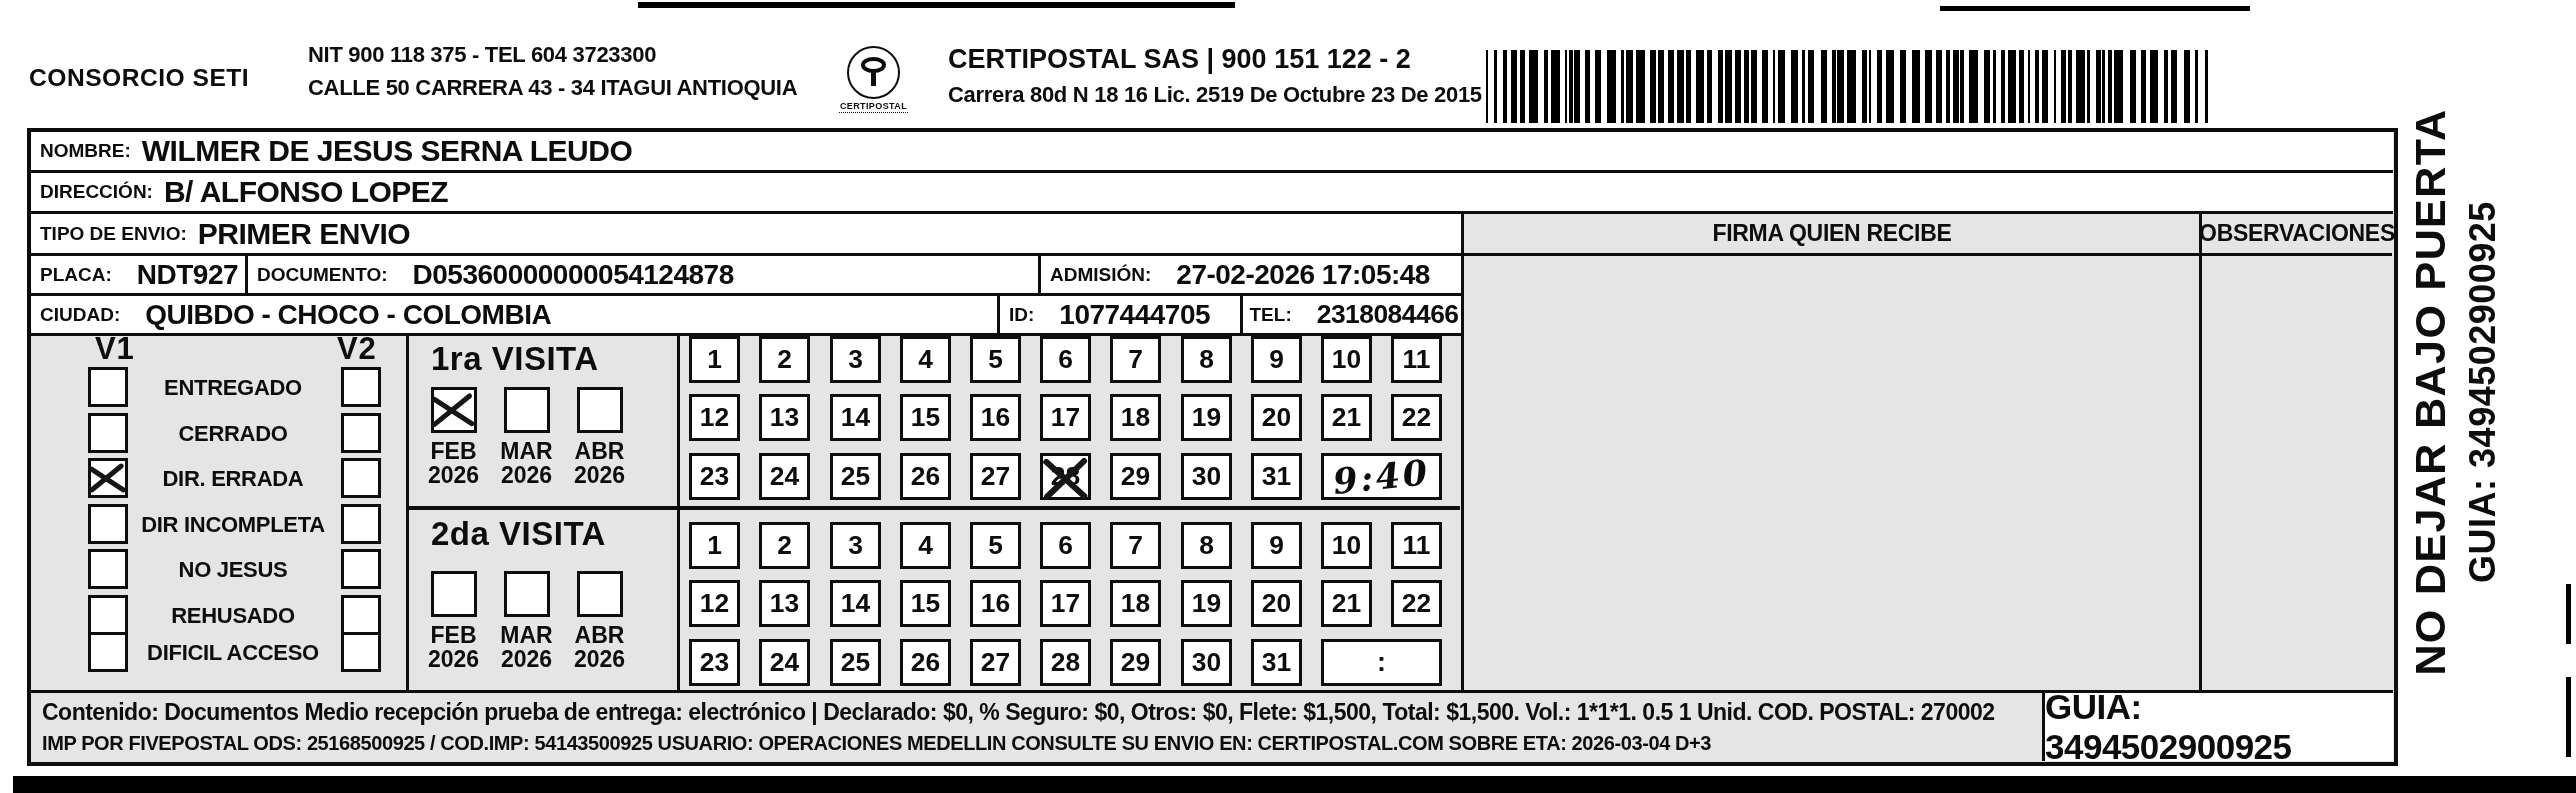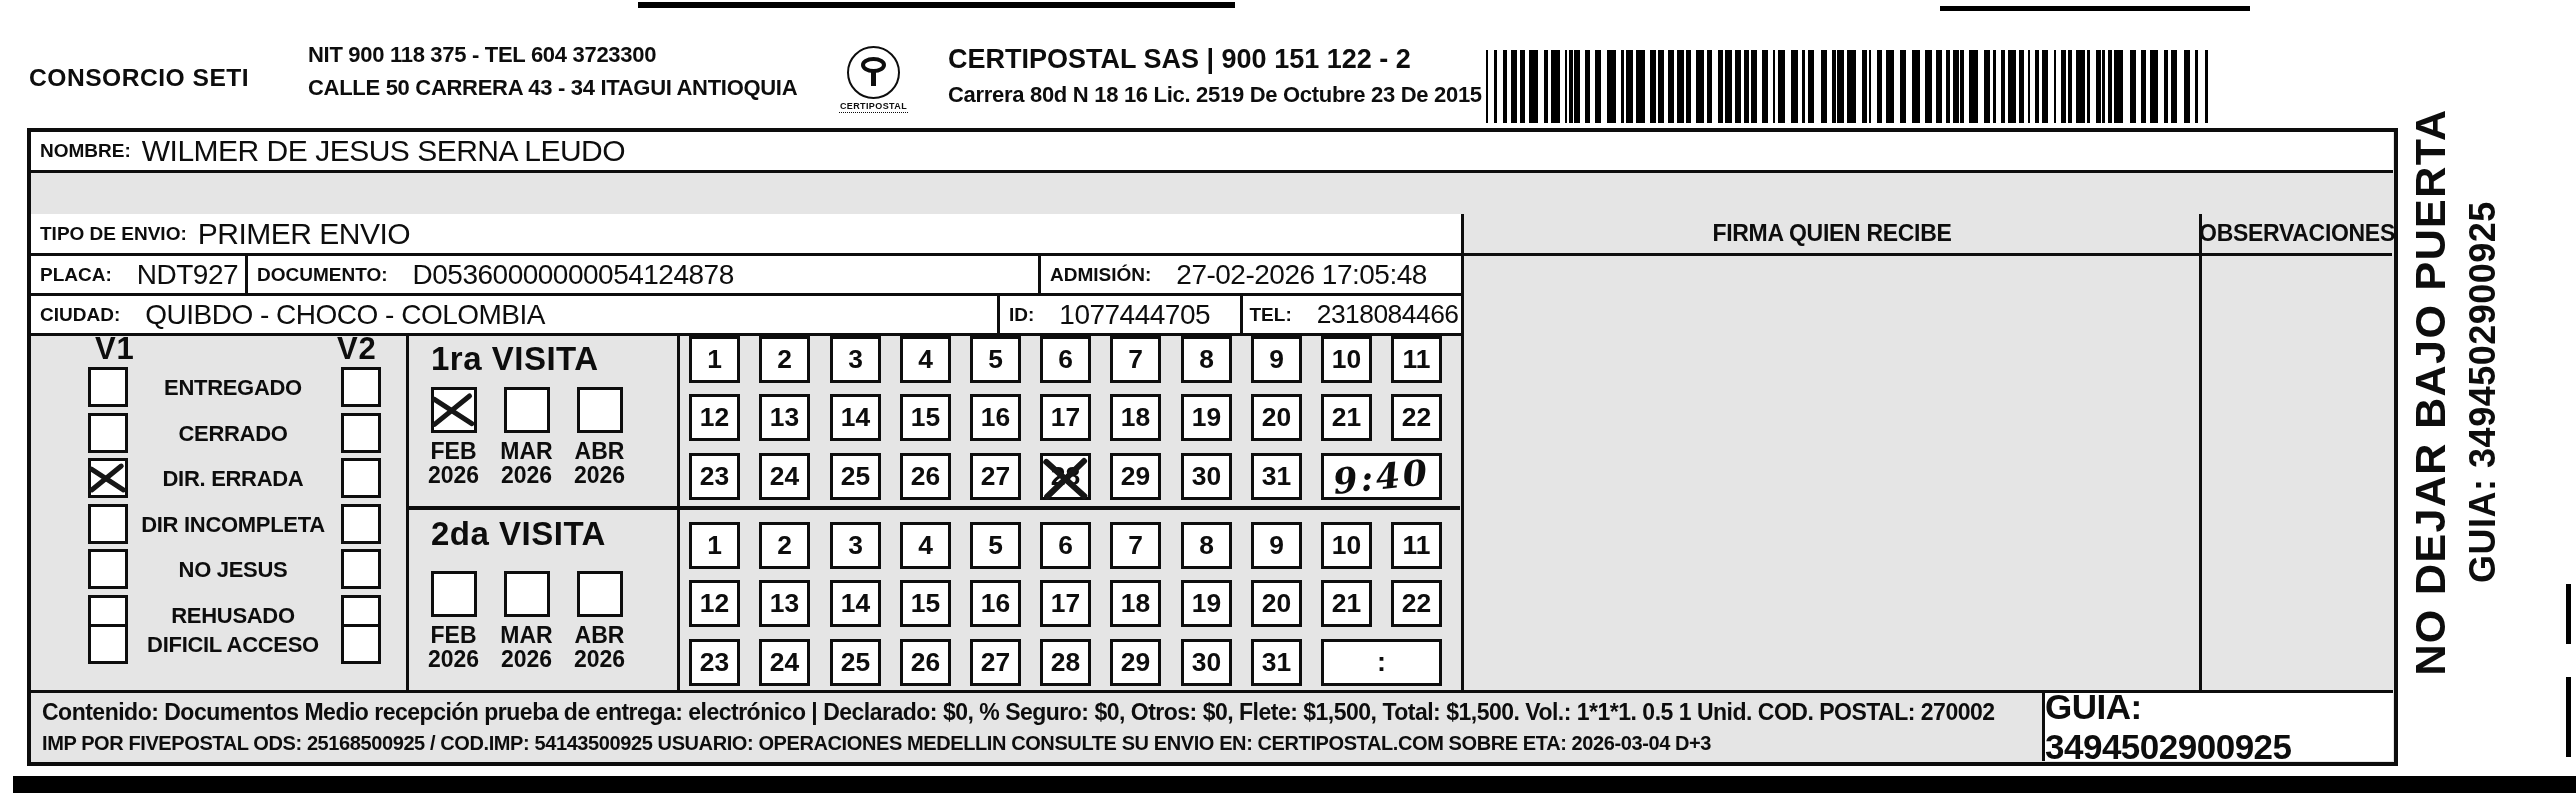--- a/index.html
+++ b/index.html
@@ -30,21 +30,21 @@
   .lg-stem { width: 5.5px; height: 14.6px; background: #0d0d0d; margin: -1.8px auto 0; }
   .logo-text { font-size: 9px; font-weight: bold; letter-spacing: 0.4px; margin-top: 1.8px; border-bottom: 1.8px dotted #0d0d0d; padding-bottom: 0.9px; }
 
   .barcode-top { position: absolute; left: 1486px; top: 50px; width: 729px; height: 73px; background: #fff; overflow: hidden; }
   .bar { position: absolute; top: 0; height: 100%; background: #000; }
 
   
   .doc { position: absolute; left: 27px; top: 128px; width: 2371px; height: 638px; border: 4.6px solid #0d0d0d; background: #e5e5e5; }
   .row { position: absolute; left: 0; display: flex; align-items: center; padding-left: 9px; gap: 11px; background: #fff; }
   .flab { font-size: 19px; font-weight: bold; white-space: nowrap; }
-  .fval { font-size: 30px; font-weight: normal; letter-spacing: -0.5px; white-space: nowrap; }
+  .fval { font-size: 30px; font-weight: bold; letter-spacing: -0.5px; white-space: nowrap; }
   .r-nombre   { top: 0;    width: 2362px; height: 41px; border-bottom: 3.6px solid #0d0d0d; }
   .r-dir      { top: 41px; width: 2362px; height: 41px; border-bottom: 3.6px solid #0d0d0d; }
   .r-tipo     { top: 82px; width: 1430px; height: 42px; border-bottom: 3.6px solid #0d0d0d; }
   .r-placa    { top: 124px; width: 1430px; height: 40px; border-bottom: 3.6px solid #0d0d0d; padding: 0; }
   .r-ciudad   { top: 164px; width: 1430px; height: 40px; border-bottom: 3.6px solid #0d0d0d; padding: 0; }
   .cell { position: absolute; top: 0; height: 100%; display: flex; align-items: center; gap: 25px; padding-left: 9px; border-right: 3.6px solid #0d0d0d; }
   .cell.last { border-right: none; }
   .c-placa { left: 0; width: 217px; }
   .c-doc   { left: 217px; width: 793px; }
   .c-adm   { left: 1010px; width: 419px; }
@@ -207,20 +207,24 @@
       <div class="bar" style="left: 719px; width: 2.7px;"></div>
     </div>
 
   <div class="doc">
 
     <div class="row r-nombre">
       <span class="flab">NOMBRE:</span>
       <span class="fval">WILMER DE JESUS SERNA LEUDO</span>
     </div>
 
+    <div class="row r-dir">
+      <span class="flab">DIRECCIÓN:</span>
+      <span class="fval">B/ ALFONSO LOPEZ</span>
+    </div>
 
     <div class="row r-tipo">
       <span class="flab">TIPO DE ENVIO:</span>
       <span class="fval">PRIMER ENVIO</span>
     </div>
 
     <div class="row r-placa">
       <div class="cell c-placa">
         <span class="flab">PLACA:</span>
         <span class="fval md">NDT927</span>
@@ -287,21 +291,21 @@
             <div class="st-row" style="top: 213px;">
               <div class="cb cb-v1"></div>
               <div class="st-label">NO JESUS</div>
               <div class="cb cb-v2"></div>
             </div>
             <div class="st-row" style="top: 259px;">
               <div class="cb cb-v1"></div>
               <div class="st-label">REHUSADO</div>
               <div class="cb cb-v2"></div>
             </div>
-            <div class="st-row" style="top: 288px;">
+            <div class="st-row" style="top: 296px;">
               <div class="cb cb-v1"></div>
               <div class="st-label">DIFICIL ACCESO</div>
               <div class="cb cb-v2"></div>
             </div>
           </div>
       </div>
       <div class="panel-months">
           <div class="vtitle" style="top: 3.6px;">1ra VISITA</div>
           <div class="cb mbox" style="left: 22px; top: 51px;">
             <div class="xmark"></div>

